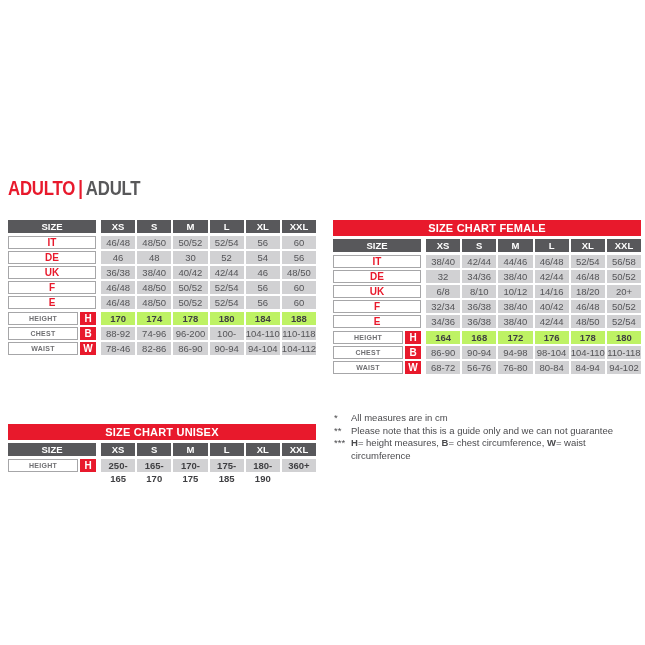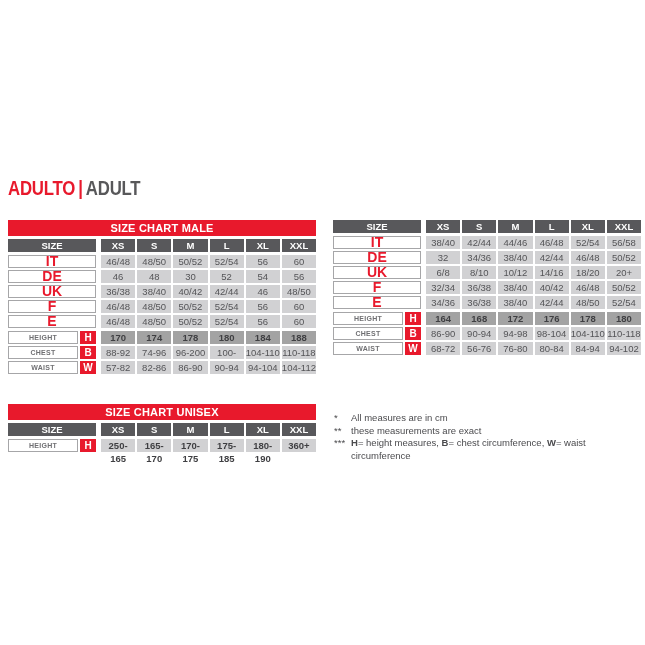--- a/index.html
+++ b/index.html
@@ -22,42 +22,42 @@
     font-size:21px;font-weight:bold;white-space:nowrap;
     transform:scaleX(0.8);transform-origin:left top;letter-spacing:-0.3px;
   }
   .title-red{color:var(--red);}
   .title-sep{color:var(--red);padding:0 4px;}
   .title-gray{color:var(--title-gray);}
   
   .size-table{position:absolute;width:308px;}
   .pos-male{left:8px;top:220px;}
   .pos-female{left:333px;top:220px;}
-  .pos-unisex{left:8px;top:404px;}
+  .pos-unisex{left:8px;top:424px;}
   .t-bar{
     height:16px;line-height:16px;background:var(--red);color:#fff;
     font-weight:bold;font-size:11px;text-align:center;letter-spacing:0.2px;
     margin-bottom:3px;
   }
   .t-row{display:flex;height:13px;margin-bottom:2px;}
   .header-row{margin-bottom:3px;}
   .gap-top{margin-top:3px;}
   .label-w{width:88px;flex:none;margin-right:3px;}
   .d-col{flex:1;margin-left:2px;}
   .h-cell{
     background:var(--header-gray);color:#fff;font-weight:bold;
     font-size:9.5px;line-height:13px;text-align:center;
   }
   .label-cell{
     background:#fff;border:1px solid var(--border-gray);box-sizing:border-box;
-    color:var(--red);font-weight:bold;font-size:14px;line-height:11px;text-align:center;
+    color:var(--red);font-weight:bold;font-size:10px;line-height:11px;text-align:center;
   }
   .d-cell{font-size:9.5px;line-height:13px;text-align:center;color:var(--text-gray);}
   .d-cell.gray{background:var(--cell-gray);}
-  .d-cell.white{background:#a3a3a3;}
+  .d-cell.white{background:#bef264;}
   .d-cell.bold{font-weight:bold;color:#3f3f42;}
   .label-group{display:flex;}
   .m-label{
     flex:1;background:#fff;border:1px solid var(--border-gray);box-sizing:border-box;
     color:#6f6f72;font-size:7px;font-weight:bold;letter-spacing:0.3px;
     line-height:11px;text-align:center;
   }
   .letter-box{
     width:16px;flex:none;margin-left:2px;background:var(--red);color:#fff;
     font-weight:bold;font-size:10px;line-height:13px;text-align:center;
@@ -72,21 +72,20 @@
 </head>
 <body>
 
 <div class="page">
 
   <div class="page-title">
     <span class="title-red">ADULTO</span><span class="title-sep">|</span><span class="title-gray">ADULT</span>
   </div>
 
   <div class="size-table pos-male">
-      <div class="t-bar">SIZE CHART MALE</div>
       <div class="t-row header-row">
         <div class="h-cell label-w">SIZE</div>
         <div class="h-cell d-col">XS</div>
         <div class="h-cell d-col">S</div>
         <div class="h-cell d-col">M</div>
         <div class="h-cell d-col">L</div>
         <div class="h-cell d-col">XL</div>
         <div class="h-cell d-col">XXL</div>
       </div>
       <div class="t-row">
@@ -156,29 +155,30 @@
         <div class="d-cell d-col gray">96-200</div>
         <div class="d-cell d-col gray">100-104</div>
         <div class="d-cell d-col gray">104-110</div>
         <div class="d-cell d-col gray">110-118</div>
       </div>
       <div class="t-row measure-row">
         <div class="label-group label-w">
           <div class="m-label">WAIST</div>
           <div class="letter-box">W</div>
         </div>
-        <div class="d-cell d-col gray">57-82</div>
+        <div class="d-cell d-col gray">78-46</div>
         <div class="d-cell d-col gray">82-86</div>
         <div class="d-cell d-col gray">86-90</div>
         <div class="d-cell d-col gray">90-94</div>
         <div class="d-cell d-col gray">94-104</div>
         <div class="d-cell d-col gray">104-112</div>
       </div>
     </div>
   <div class="size-table pos-female">
+      <div class="t-bar">SIZE CHART FEMALE</div>
       <div class="t-row header-row">
         <div class="h-cell label-w">SIZE</div>
         <div class="h-cell d-col">XS</div>
         <div class="h-cell d-col">S</div>
         <div class="h-cell d-col">M</div>
         <div class="h-cell d-col">L</div>
         <div class="h-cell d-col">XL</div>
         <div class="h-cell d-col">XXL</div>
       </div>
       <div class="t-row">
@@ -291,21 +291,21 @@
   <div class="footnotes">
       <div class="fn-line">
         <span class="fn-marker">*</span>
         <span class="fn-text">
           <div class="fn-subline"><span>All measures are in cm</span></div>
         </span>
       </div>
       <div class="fn-line">
         <span class="fn-marker">**</span>
         <span class="fn-text">
-          <div class="fn-subline"><span>these measurements are exact</span></div>
+          <div class="fn-subline"><span>Please note that this is a guide only and we can not guarantee</span></div>
         </span>
       </div>
       <div class="fn-line">
         <span class="fn-marker">***</span>
         <span class="fn-text">
           <div class="fn-subline"><span class="fn-bold">H</span><span>= height measures, </span><span class="fn-bold">B</span><span>= chest circumference, </span><span class="fn-bold">W</span><span>= waist circumference</span></div>
         </span>
       </div>
     </div>
 

